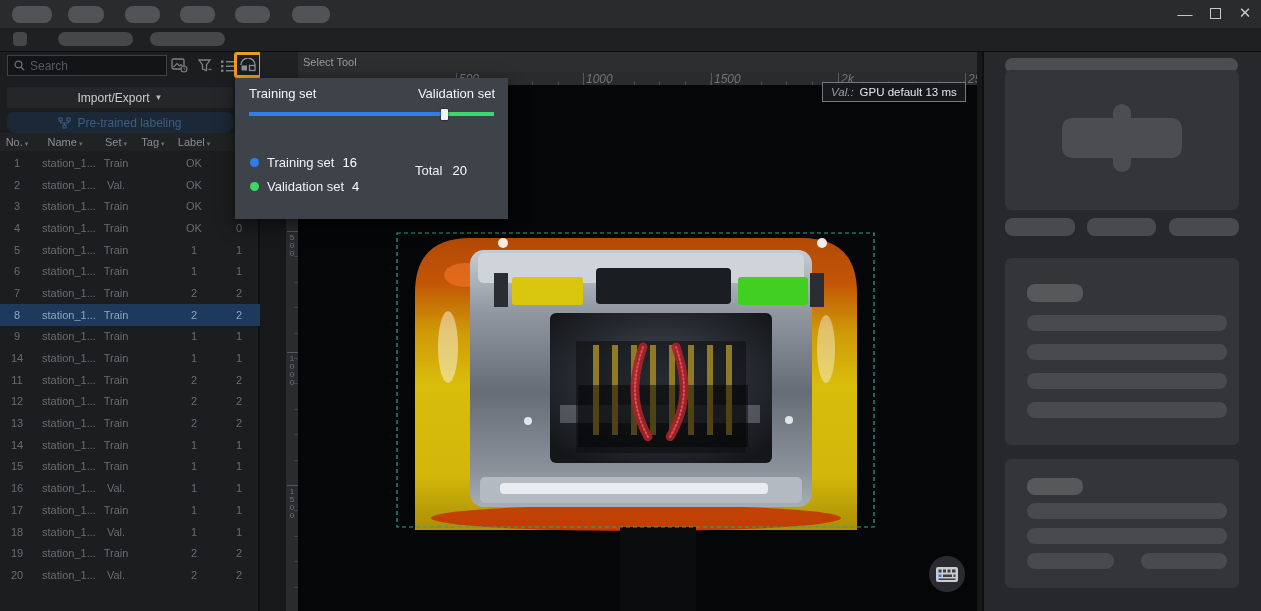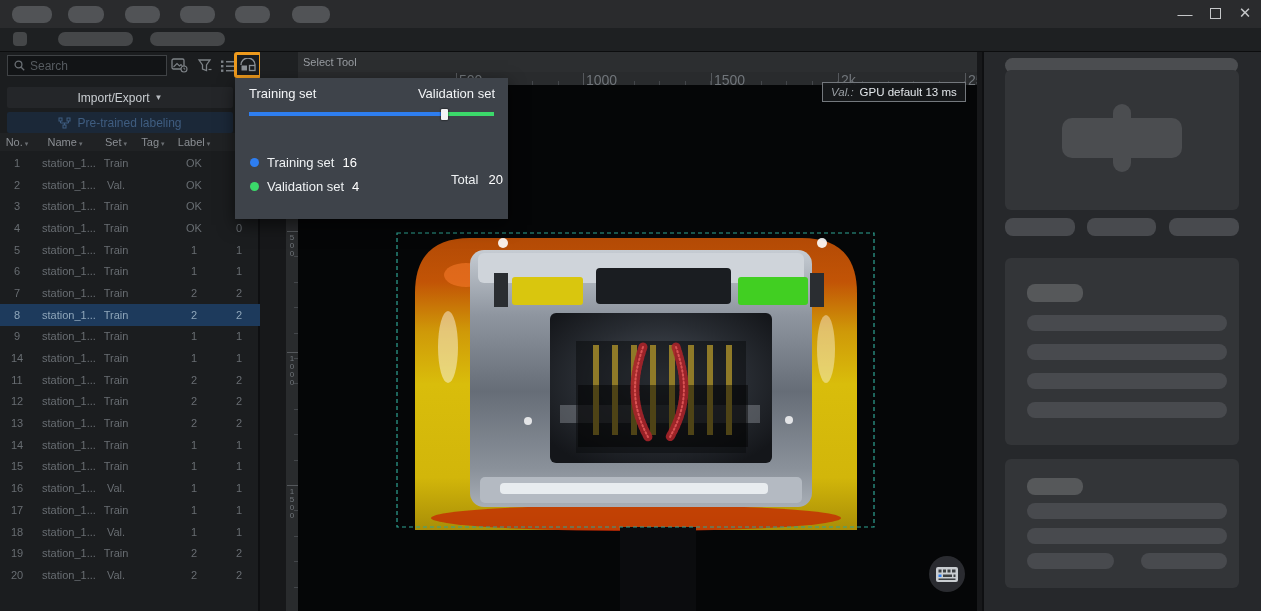--- a/index.html
+++ b/index.html
@@ -21,21 +21,21 @@
   .search-box { position:absolute; left:7px; top:3px; width:160px; height:21px; background:#121416;
                 border:1px solid #3f4245; display:flex; align-items:center; padding:0 6px; gap:5px; }
   .search-box .ph { color:#565b60; font-size:12px; }
   .tb-icon { position:absolute; top:5px; width:19px; height:17px; display:flex; align-items:center; justify-content:center; }
   .split-btn-box { position:absolute; left:234px; top:0px; width:28px; height:26px; border:3px solid #ee9a1d;
                    border-radius:3px; display:flex; align-items:center; justify-content:center; background:#1b1d1f; }
   .btn-bar { position:absolute; left:7px; width:226px; height:21px; display:flex; align-items:center; justify-content:center;
              font-size:12px; border-radius:2px; }
   .btn-import { top:35px; background:#242629; color:#c9cdd1; gap:5px; }
   .btn-import .arr { font-size:8px; color:#b9bdc1; }
-  .btn-pretrained { top:60px; background:#1b2838; color:#3f5d80; gap:6px; }
+  .btn-pretrained { top:60px; background:#1b2838; color:#3f5d80; gap:6px;border-radius:8px; }
 
   .dl-table { position:absolute; left:0; top:81px; width:260px; }
   .dl-head, .dl-row { display:grid; grid-template-columns:34px 62px 40px 34px 48px 42px; align-items:center; }
   .dl-head { height:18px; color:#8a8e93; font-size:11px; background:#202224; }
   .dl-head span { text-align:center; }
   .dl-head .arr { font-size:7px; color:#6a6e72; margin-left:2px; }
   .dl-rows { margin-top:1px; }
   .dl-row { height:21.7px; color:#686d72; font-size:11px; }
   .dl-row.sel { background:#1d3a5c; color:#8fa6ba; }
   .dl-row span { text-align:center; overflow:hidden; white-space:nowrap; }
@@ -47,21 +47,21 @@
                     display:flex; align-items:center; padding-left:5px; }
   .canvas-toolbar .lbl { color:#999da2; font-size:11px; }
   .h-ruler { position:absolute; left:298px; top:72px; width:679px; height:13px; background:#292b2d; overflow:hidden; }
   .tool-strip { position:absolute; left:260px; top:85px; width:26px; height:526px; background:#232527; }
   .v-ruler { position:absolute; left:286px; top:85px; width:12px; height:526px; background:#292b2d; overflow:hidden; }
   .roi-label { position:absolute; left:0; top:129px; width:26px; text-align:center; color:#8c9196; font-size:9px; }
   .roi-btn { position:absolute; left:2px; top:143px; width:22px; height:24px; background:#2c60ab; border-radius:3px;
              display:flex; align-items:center; justify-content:center; }
   .htick { position:absolute; bottom:0; width:1px; background:#44474b; }
   .vtick { position:absolute; right:0; height:1px; background:#44474b; }
-  .hlab { position:absolute; top:0; font-size:14px; color:#70757a; }
+  .hlab { position:absolute; top:0; font-size:12px; color:#70757a;font-style:italic; }
   .vlab { position:absolute; right:1px; width:10px; font-size:8px; line-height:8px; color:#70757a; white-space:pre-line; text-align:center; }
 
   .canvas { position:absolute; left:298px; top:85px; width:679px; height:526px; background:#050607; }
   .canvas svg { display:block; }
 
   .val-badge { position:absolute; left:822px; top:82px; height:20px; background:rgba(24,26,28,.93);
                border:1px solid #74787d; display:flex; align-items:center; padding:0 8px; gap:6px; font-size:11.5px; z-index:12; }
   .val-badge .pre { color:#9ba0a5;font-style:italic; }
   .val-badge .txt { color:#e2e6ea; }
 
@@ -82,21 +82,21 @@
                font-size:13px; color:#f2f4f6; }
   .pp-slider { position:absolute; left:14px; right:14px; top:31px; height:10px; }
   .pp-slider .trk { position:absolute; top:3px; height:4px; }
   .pp-slider .handle { position:absolute; top:0; width:7px; height:11px; background:#f2f3f4; border-radius:1px; box-shadow:0 0 2px #000; }
   .pp-boxes { position:absolute; left:14px; right:14px; top:47px; display:flex; justify-content:space-between; }
   .pct-box { width:49px; height:18px; border:1px solid #9aa1a8; display:flex; align-items:center; justify-content:center;
              font-size:12.5px; color:#fff; }
   .pp-leg { position:absolute; left:15px; font-size:13px; display:flex; align-items:center; gap:8px; }
   .pp-leg .dot { width:9px; height:9px; border-radius:50%; display:inline-block; }
   .pp-leg .cnt { color:#fff; }
-  .pp-total { position:absolute; left:165px; top:17px; display:flex; gap:10px;margin-left:36px; }
+  .pp-total { position:absolute; left:165px; top:8px; display:flex; gap:10px; }
 </style>
 </head>
 <body>
 
 <div class="app">
 
   <div class="titlebar">
     <div class="menu-pill" style="left:12px;width:40px"></div>
     <div class="menu-pill" style="left:68px;width:36px"></div>
     <div class="menu-pill" style="left:125px;width:35px"></div>

